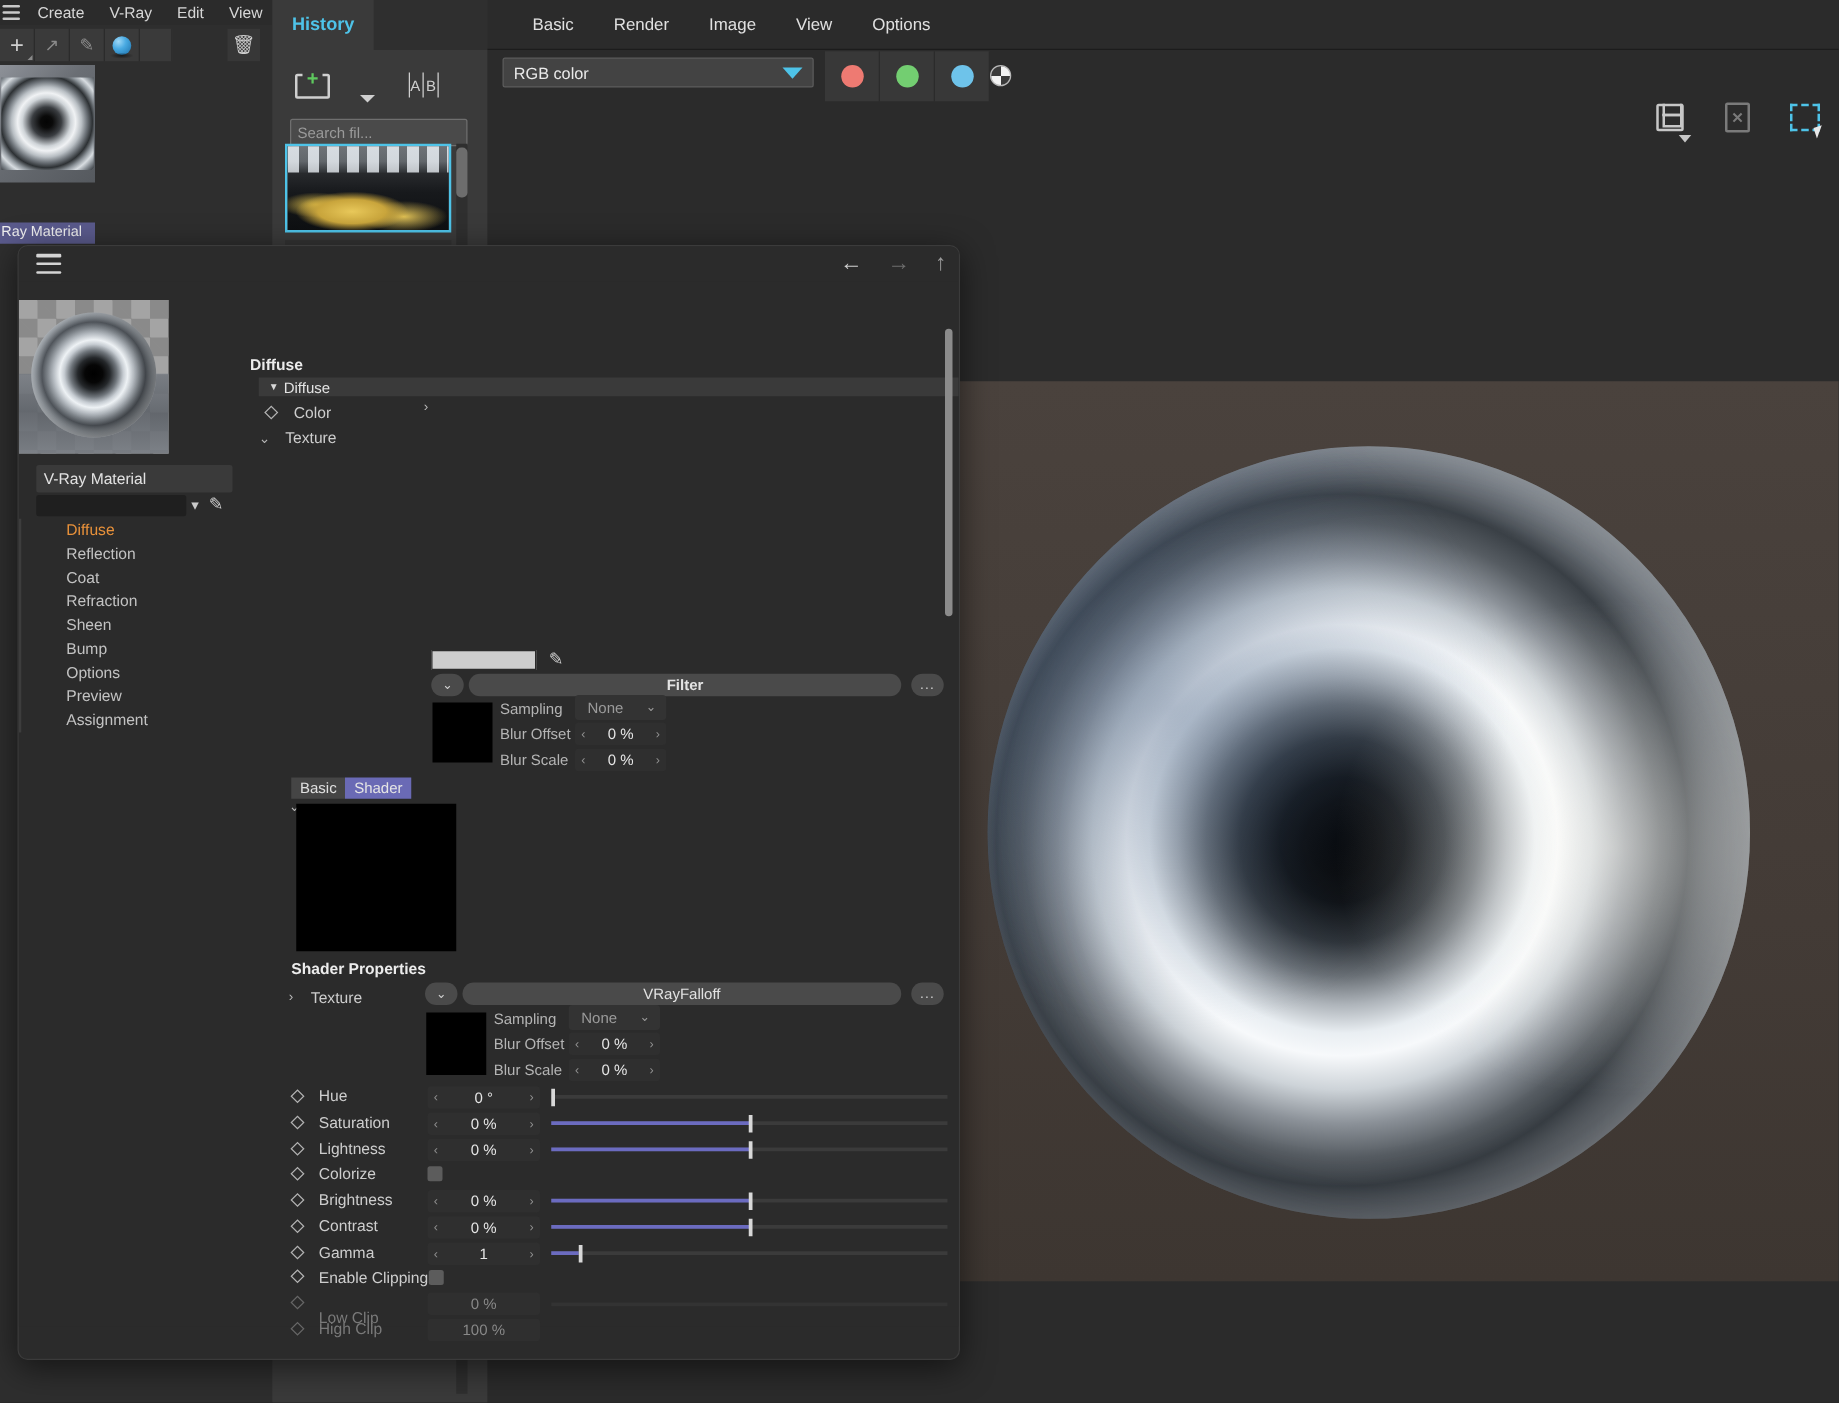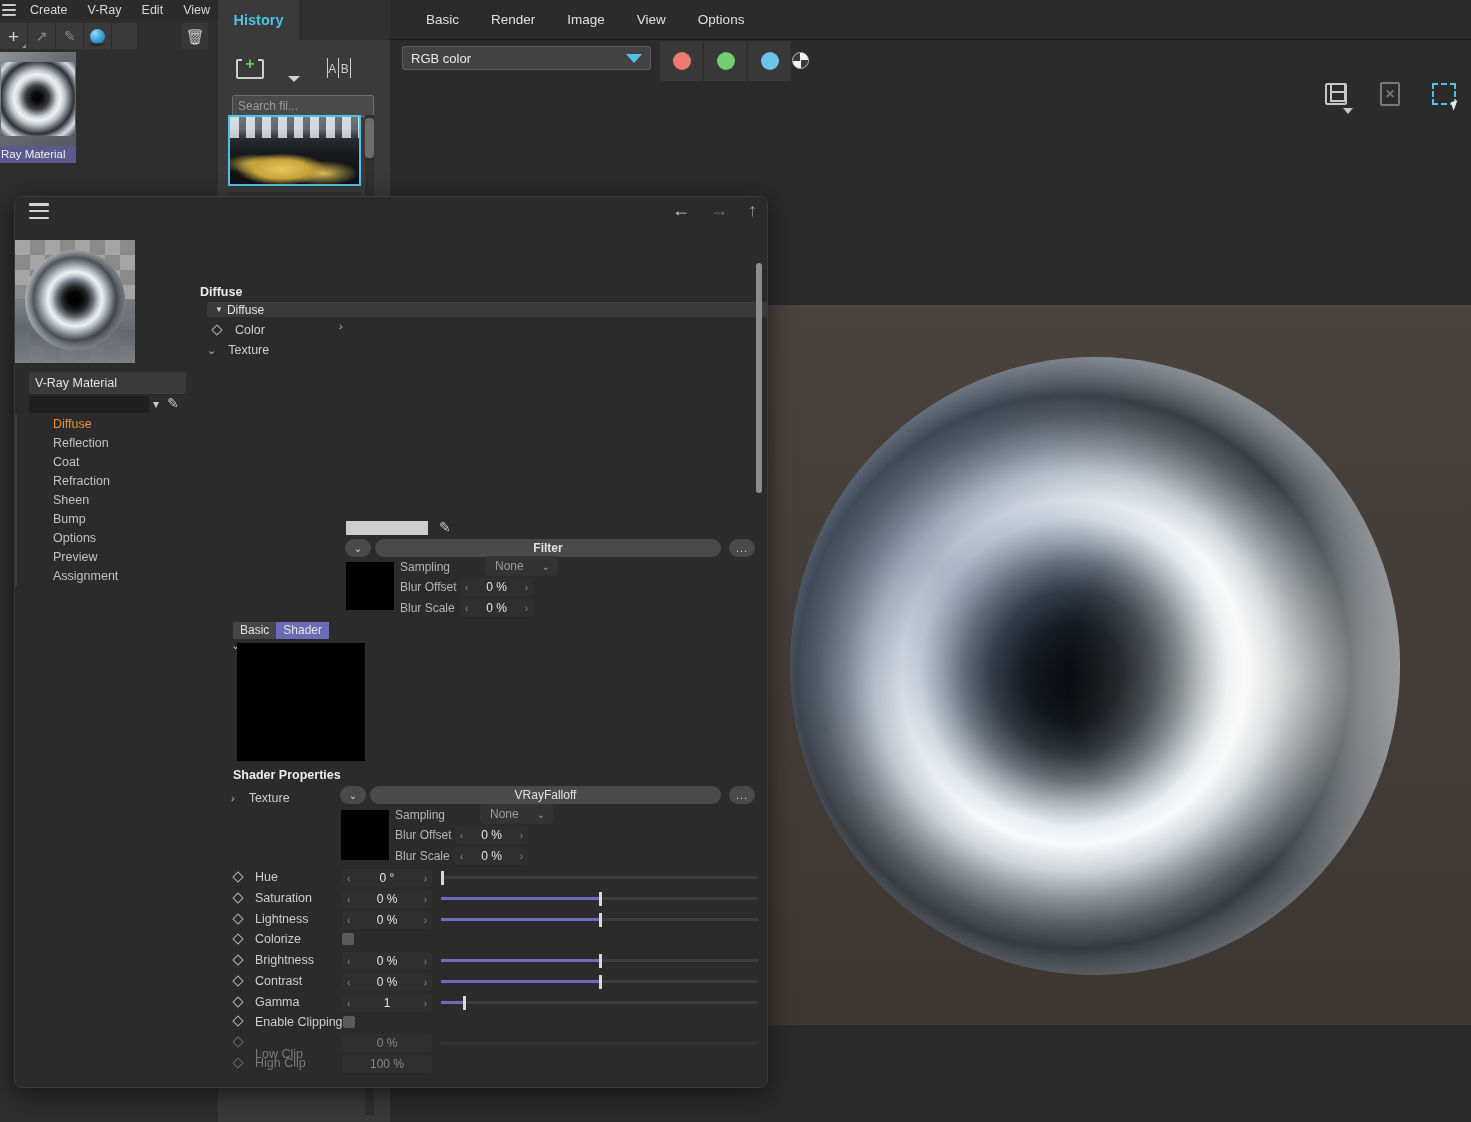--- a/index.html
+++ b/index.html
@@ -46,21 +46,21 @@
     background-position: 1px 10px, 0 0;
     background-repeat: no-repeat;
     position:relative; overflow:hidden;
   }
   .checker { position:absolute; inset:0;
     background-image:
       linear-gradient(45deg, #8d8d8d 25%, transparent 25%, transparent 75%, #8d8d8d 75%),
       linear-gradient(45deg, #8d8d8d 25%, #a7a7a7 25%, #a7a7a7 75%, #8d8d8d 75%);
     background-size: 19px 19px; background-position: 0 0, 9.5px 9.5px; z-index:-1;}
   .mat-label { width:76px; height:17px; background:#5a5a8c; color:#efefef; font-size:11.5px;
-    line-height:17px; padding-left:1px; overflow:hidden; white-space:nowrap; }
+    line-height:17px; padding-left:1px; overflow:hidden; white-space:nowrap;margin-top:32px; }
 
   
   .history-panel { position:absolute; left:218px; top:0; width:172px; height:1122px; background:#3a3a3a; }
   .history-tabstrip { position:absolute; left:0; top:0; width:172px; height:40px; background:#2f2f2f; }
   .history-tab { position:absolute; left:0; top:0; width:81px; height:40px; background:#3a3a3a;
     color:#4ec3e8; font-size:14.5px; font-weight:bold; display:flex; align-items:center; justify-content:center;}
   .history-body { position:absolute; left:0; top:40px; width:172px; height:1082px; background:#3a3a3a; }
   .hist-icons { position:absolute; left:12px; top:16px; display:flex; align-items:flex-start; gap:18px; }
   .ic-addframe { width:28px; height:26px; position:relative; }
   .ic-addframe .frame { position:absolute; left:0; top:3px; width:28px; height:20px; border:2px solid #cfcfcf; border-radius:2px;}
@@ -211,21 +211,21 @@
   .pill-dd { width:26px; height:18px; background:#4a4a4a; border-radius:9px; color:#d2d2d2;
      font-size:10px; display:flex; align-items:center; justify-content:center;}
   .pill-wide { height:18px; background:#4a4a4a; border-radius:9px; color:#e2e2e2; font-size:12px;
      display:flex; align-items:center; justify-content:center; }
   .pill-dots { width:26px; height:18px; background:#4a4a4a; border-radius:9px; color:#d2d2d2;
      font-size:11px; display:flex; align-items:center; justify-content:center; letter-spacing:1px;}
 
   .texblock { position:absolute; background:#000; }
   .sub-label { position:absolute; color:#b4b4b4; font-size:12px; }
   .combo-none { position:absolute; height:20px; background:#333; border-radius:3px; color:#9b9b9b;
-    font-size:12px; display:flex; align-items:center; padding-left:10px;margin-left:25px; }
+    font-size:12px; display:flex; align-items:center; padding-left:10px; }
   .combo-none .cv { position:absolute; right:8px; font-size:10px; color:#9b9b9b;}
   .spin { position:absolute; height:18px; background:#2f2f2f; border-radius:3px; color:#e6e6e6;
     font-size:12px; display:flex; align-items:center; justify-content:center; }
   .spin .lt2 { position:absolute; left:5px; color:#8f8f8f; font-size:10px;}
   .spin .rt2 { position:absolute; right:5px; color:#8f8f8f; font-size:10px;}
 
   .seg { position:absolute; display:flex; height:17px; }
   .seg div { padding:0 7px; font-size:12px; line-height:17px; }
   .seg .off { background:#454545; color:#e0e0e0; }
   .seg .on { background:#6a6ab5; color:#e5e5e5; }

